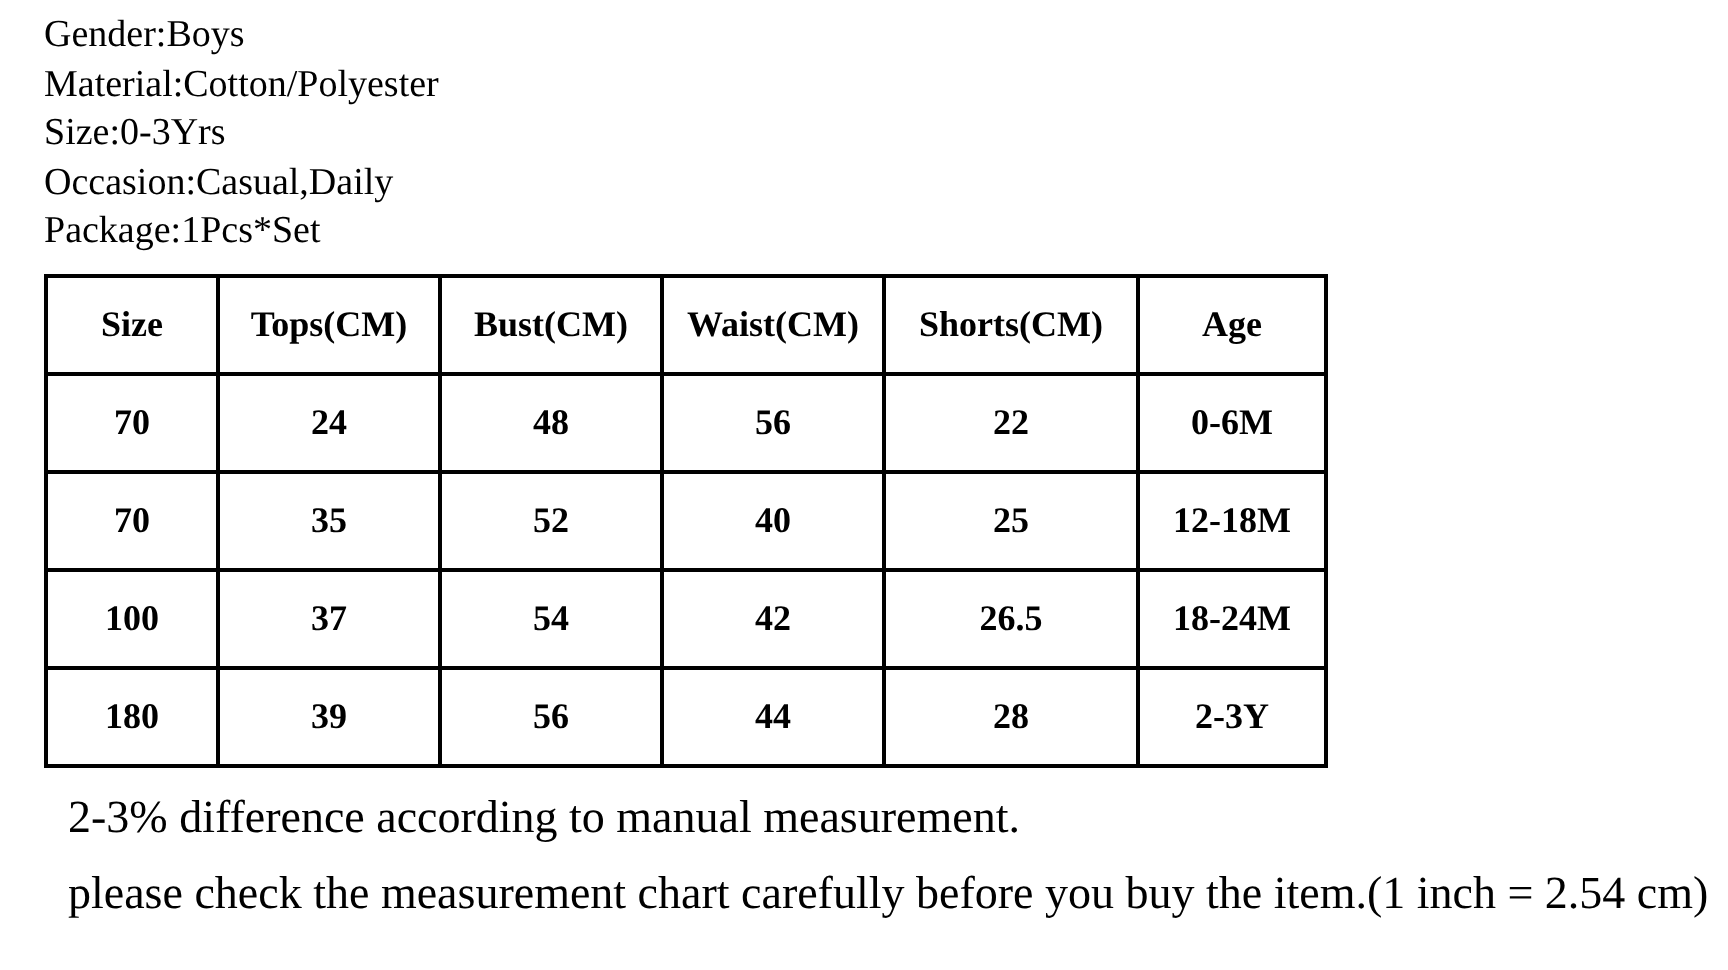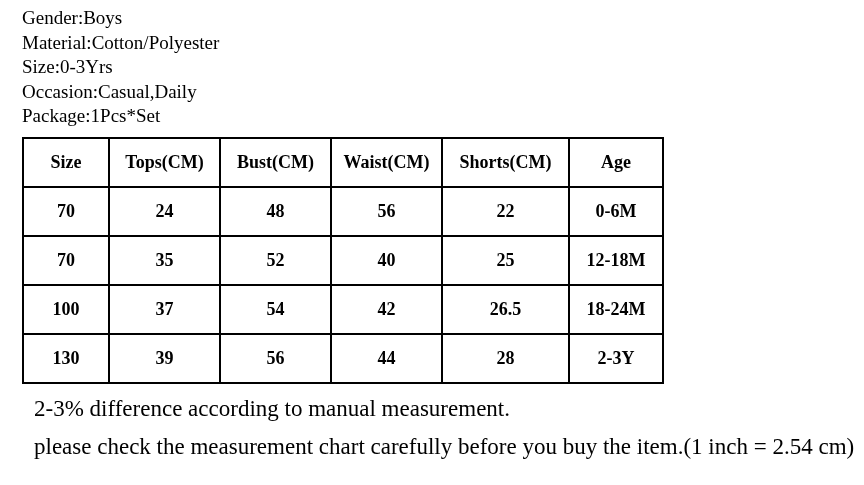--- a/index.html
+++ b/index.html
@@ -113,21 +113,21 @@
       </tr>
       <tr>
         <td>100</td>
         <td>37</td>
         <td>54</td>
         <td>42</td>
         <td>26.5</td>
         <td>18-24M</td>
       </tr>
       <tr>
-        <td>130</td>
+        <td>180</td>
         <td>39</td>
         <td>56</td>
         <td>44</td>
         <td>28</td>
         <td>2-3Y</td>
       </tr>
     </tbody>
   </table>
 
   <div class="notes">

